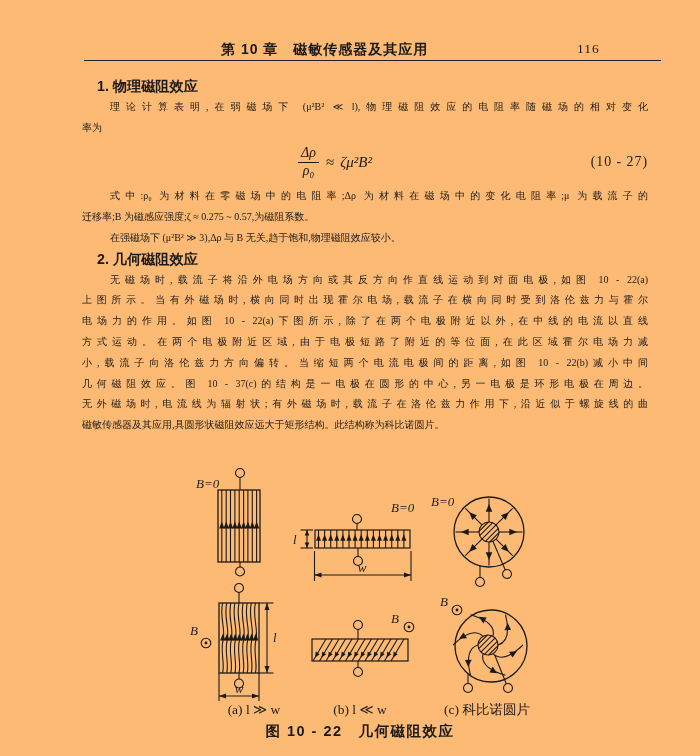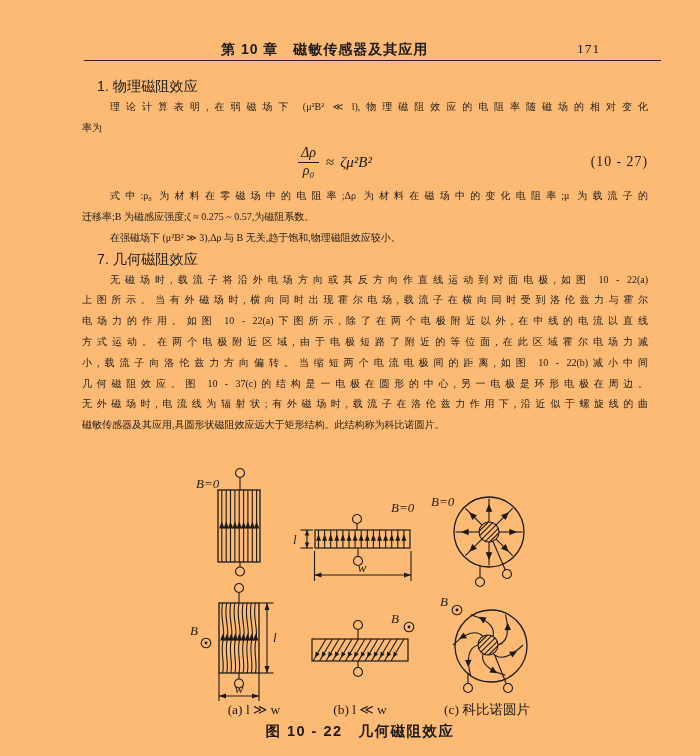--- a/index.html
+++ b/index.html
@@ -6,21 +6,21 @@
   .page{position:relative;width:700px;height:756px;background:#fdba74;color:#1a1a1a;
         font-family:"Liberation Serif","DejaVu Serif",serif;overflow:hidden;}
   .chapter-title{position:absolute;left:221px;top:41px;font-family:"Liberation Sans","DejaVu Sans",sans-serif;
         font-weight:700;font-size:14px;letter-spacing:1px;white-space:nowrap;}
   .pageno{position:absolute;left:577px;top:41px;font-size:13.5px;letter-spacing:1px;}
   .rule{position:absolute;left:84px;top:60px;width:577px;border-top:1.6px solid #222;}
   .body{position:absolute;left:82px;top:76px;width:566px;}
   .ln{height:20.8px;line-height:20.8px;font-size:10px;overflow:hidden;white-space:normal;}
   .ind{text-indent:28px;}
   .j{text-align:justify;text-align-last:justify;}
-  .hd{font-family:"Liberation Sans","DejaVu Sans",sans-serif;font-weight:400;font-size:14.2px;text-indent:15px;}
+  .hd{font-family:"Liberation Sans","DejaVu Sans",sans-serif;font-weight:700;font-size:14.2px;text-indent:15px;}
   .formula{position:relative;height:48px;display:flex;align-items:center;}
   .f-left{margin-left:216px;display:flex;align-items:center;font-size:15px;font-style:italic;justify-content:space-between;}
   .frac{display:inline-flex;flex-direction:column;align-items:center;margin-right:7px;font-size:14px;line-height:1.05;}
   .frac .num{padding:0 3px 1px 3px;border-bottom:1.3px solid #1a1a1a;}
   .frac .den{padding-top:1px;}
   .rel{margin:0 6px 0 0;font-style:normal;font-size:15px;}
   .eqno{position:absolute;right:0;top:50%;transform:translateY(-50%);font-size:13.8px;font-style:normal;letter-spacing:1px;text-align:center;}
   .fig{position:absolute;left:0;top:455px;}
   .fig line,.fig path,.fig rect,.fig circle{stroke:#1a1a1a;stroke-width:1.1;fill:none;}
   .fig .ah{fill:#1a1a1a;stroke:none;}
@@ -28,21 +28,21 @@
   .flab{font-family:"Liberation Serif","DejaVu Serif",serif;font-style:italic;font-size:13px;fill:#1a1a1a;stroke:none;}
   .fcap{font-size:13.5px;fill:#1a1a1a;stroke:none;font-family:"Liberation Serif","DejaVu Serif",serif;}
   .fmain{font-family:"Liberation Sans","DejaVu Sans",sans-serif;font-weight:700;font-size:14.5px;fill:#1a1a1a;stroke:none;letter-spacing:1.5px;}
 </style>
 </head>
 <body>
 
 <div class="page">
 
   <div class="chapter-title">第 10 章　磁敏传感器及其应用</div>
-  <div class="pageno">171</div>
+  <div class="pageno">116</div>
   <div class="rule"></div>
 
   <div class="body">
     <div class="ln hd">1. 物理磁阻效应</div>
     <div class="ln ind j">理论计算表明,在弱磁场下 (μ²B² ≪ l),物理磁阻效应的电阻率随磁场的相对变化</div>
     <div class="ln">率为</div>
 
     <div class="formula">
       <div class="f-left">
         <span class="frac">
@@ -51,21 +51,21 @@
         </span>
         <span class="rel">≈</span>
         <span class="rhs">ζμ²B²</span>
       </div>
       <span class="eqno">(10 - 27)</span>
     </div>
 
     <div class="ln ind j">式中:ρ₀ 为材料在零磁场中的电阻率;Δρ 为材料在磁场中的变化电阻率;μ 为载流子的</div>
     <div class="ln">迁移率;B 为磁感应强度;ζ ≈ 0.275 ~ 0.57,为磁阻系数。</div>
     <div class="ln ind">在强磁场下 (μ²B² ≫ 3),Δρ 与 B 无关,趋于饱和,物理磁阻效应较小。</div>
-    <div class="ln hd">7. 几何磁阻效应</div>
+    <div class="ln hd">2. 几何磁阻效应</div>
     <div class="ln ind j">无磁场时,载流子将沿外电场方向或其反方向作直线运动到对面电极,如图 10 - 22(a)</div>
     <div class="ln j">上图所示。当有外磁场时,横向同时出现霍尔电场,载流子在横向同时受到洛伦兹力与霍尔</div>
     <div class="ln j">电场力的作用。如图 10 - 22(a)下图所示,除了在两个电极附近以外,在中线的电流以直线</div>
     <div class="ln j">方式运动。在两个电极附近区域,由于电极短路了附近的等位面,在此区域霍尔电场力减</div>
     <div class="ln j">小,载流子向洛伦兹力方向偏转。当缩短两个电流电极间的距离,如图 10 - 22(b)减小中间</div>
     <div class="ln j">几何磁阻效应。图 10 - 37(c)的结构是一电极在圆形的中心,另一电极是环形电极在周边。</div>
     <div class="ln j">无外磁场时,电流线为辐射状;有外磁场时,载流子在洛伦兹力作用下,沿近似于螺旋线的曲</div>
     <div class="ln">磁敏传感器及其应用,具圆形状磁阻效应远大于矩形结构。此结构称为科比诺圆片。</div>
   </div>
 

